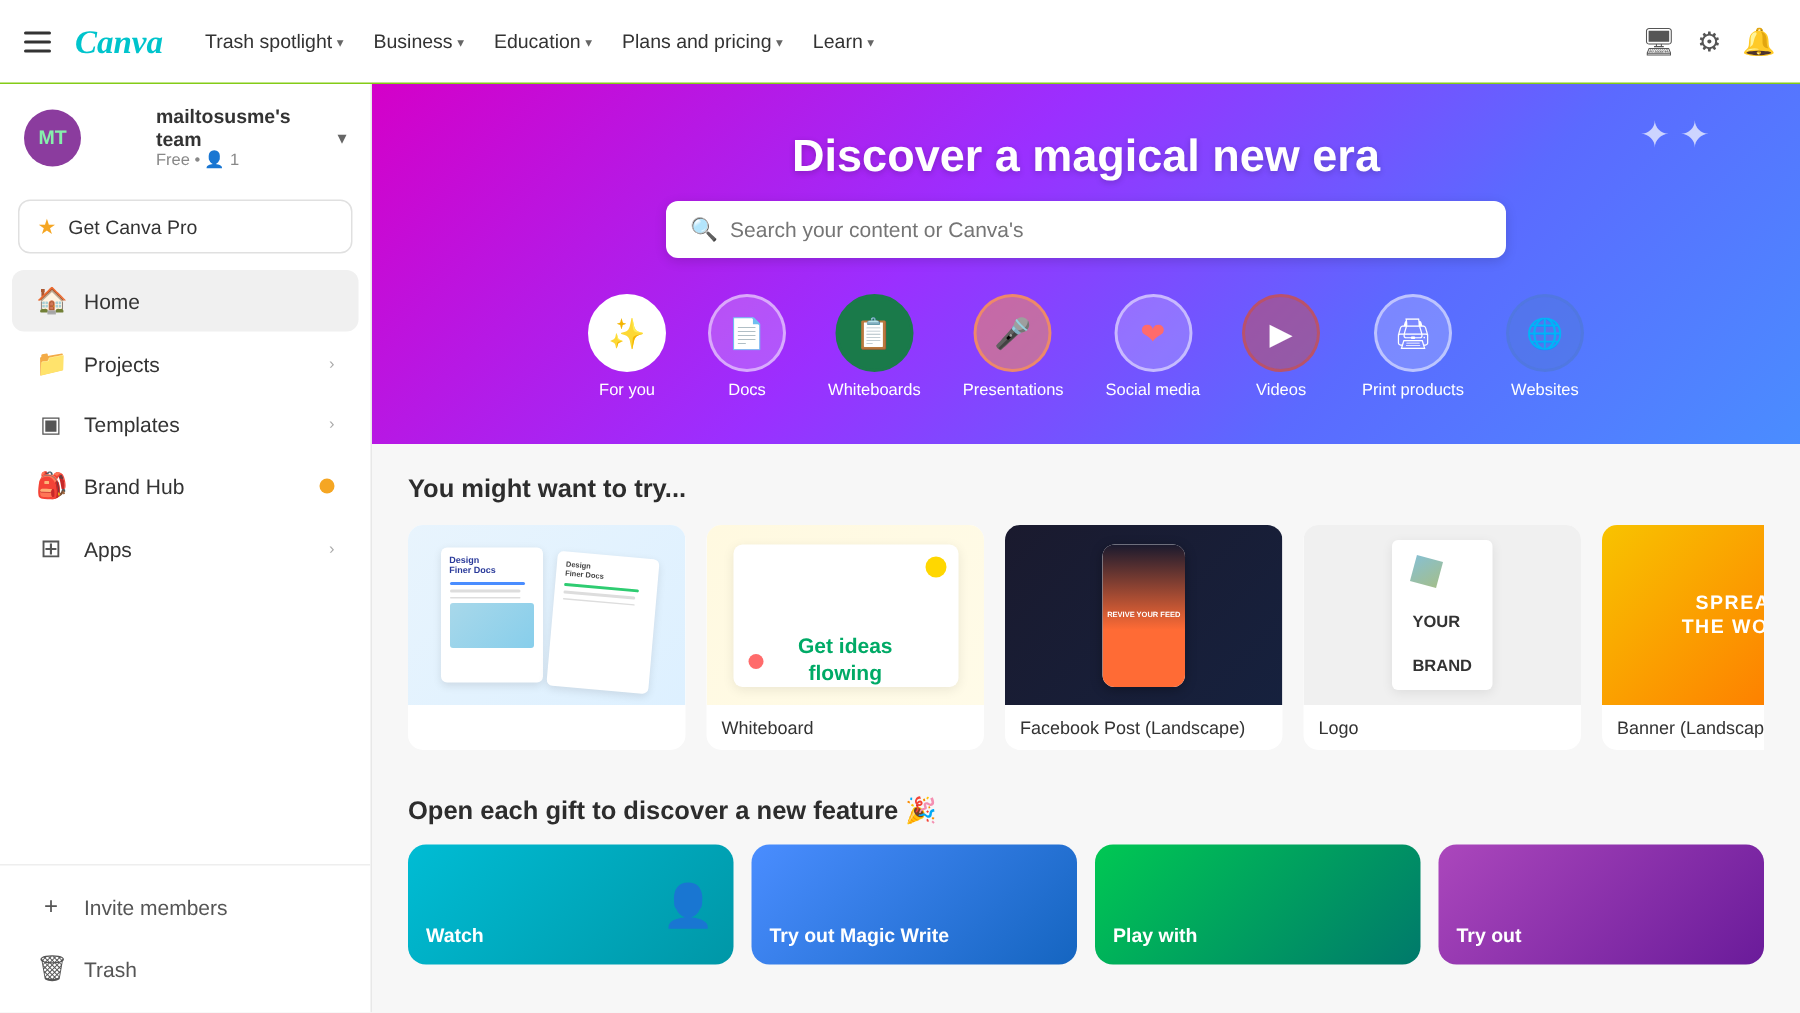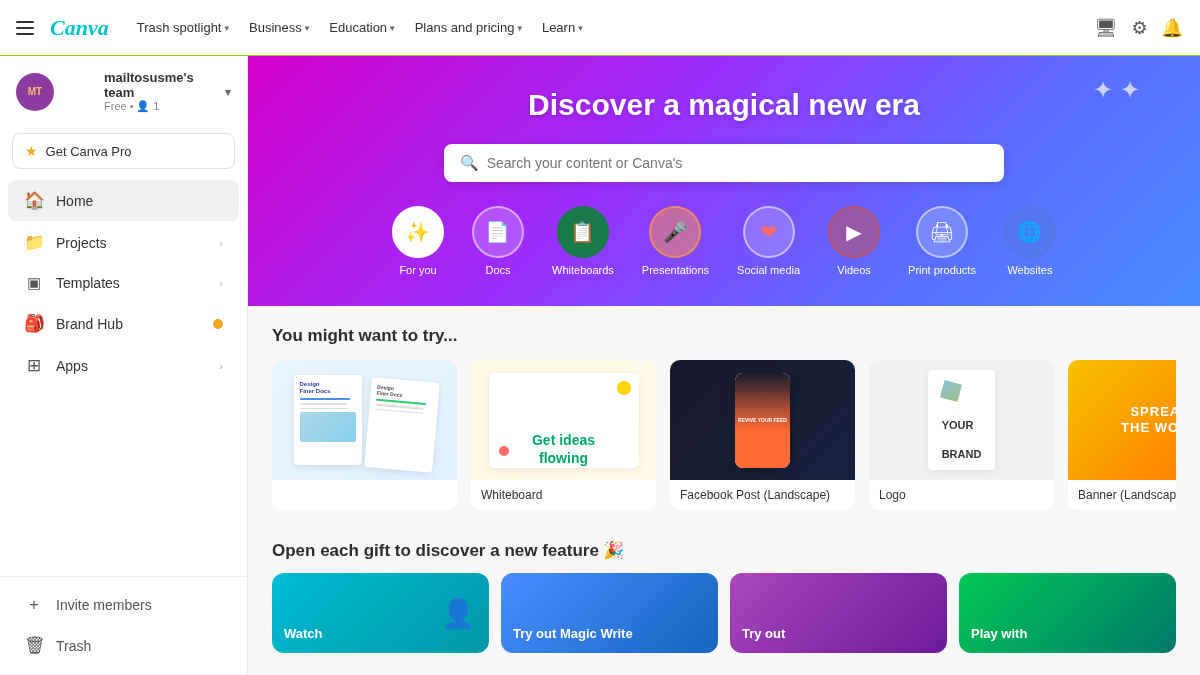--- a/index.html
+++ b/index.html
@@ -24,21 +24,21 @@
     
     .main-layout { display: flex; flex: 1; overflow: hidden; }
 
     
     .sidebar {
       width: 248px; background: #fff; flex-shrink: 0;
       display: flex; flex-direction: column;
       border-right: 1px solid #e8e8e8; overflow-y: auto;
     }
     .sidebar-team { display: flex; align-items: center; gap: 10px; padding: 14px 16px; cursor: pointer; }
-    .team-avatar { width: 38px; height: 38px; border-radius: 50%; background: #8b3c9e; color: #fdba74; display: flex; align-items: center; justify-content: center; font-size: 10px; font-weight: 700; flex-shrink: 0; }
+    .team-avatar { width: 38px; height: 38px; border-radius: 50%; background: #8b3c9e; color: #86efac; display: flex; align-items: center; justify-content: center; font-size: 13px; font-weight: 700; flex-shrink: 0; }
     .team-info { flex: 1; margin-left: 40px; }
     .team-name { font-size: 13px; font-weight: 600; color: #333; }
     .team-sub { font-size: 11px; color: #888; display: flex; align-items: center; gap: 4px; }
     .team-chevron { color: #666; font-size: 12px; }
     .get-pro-btn {
       margin: 6px 12px 10px; padding: 9px 12px; border-radius: 8px;
       border: 1px solid #e0e0e0; background: #fff; cursor: pointer;
       display: flex; align-items: center; gap: 8px; font-size: 13px; font-weight: 500; color: #333;
     }
     .pro-star { color: #f5a623; font-size: 14px; }
@@ -56,21 +56,21 @@
 
     
     .content { flex: 1; overflow-y: auto; background: #f7f7f7; }
 
     
     .hero {
       background: linear-gradient(135deg, #d400c8 0%, #9b2fff 40%, #5b6aff 70%, #4a8dff 100%);
       padding: 32px 40px 20px; min-height: 230px; position: relative; overflow: hidden;
     }
     .hero-stars { position: absolute; top: 20px; right: 60px; color: rgba(255,255,255,0.7); font-size: 24px; }
-    .hero-title { color: #fff; font-size: 30px; font-weight: 700; text-align: center; margin-bottom: 22px; text-shadow: 0 1px 4px rgba(0,0,0,0.2); }
+    .hero-title { color: #fff; font-size: 30px; font-weight: 700; text-align: center; margin-bottom: 12px; text-shadow: 0 1px 4px rgba(0,0,0,0.2); }
     .hero-search {
       display: flex; align-items: center; background: #fff; border-radius: 8px;
       padding: 10px 16px; max-width: 560px; margin: 0 auto 24px; gap: 8px;
       box-shadow: 0 2px 8px rgba(0,0,0,0.15);
     }
     .search-icon-inner { color: #888; font-size: 15px; }
     .hero-search input { border: none; outline: none; flex: 1; font-size: 14px; color: #333; background: transparent; }
     .hero-categories { display: flex; justify-content: center; gap: 28px; padding-bottom: 10px; }
     .hero-cat { display: flex; flex-direction: column; align-items: center; gap: 6px; cursor: pointer; }
     .hero-cat-icon {
@@ -373,23 +373,23 @@
     <div class="gift-section">
       <div class="gift-title">Open each gift to discover a new feature 🎉</div>
       <div class="gift-cards">
         <div class="gift-card gift-card-cyan">
           <div class="person-silhouette">👤</div>
           <span class="gift-card-label">Watch</span>
         </div>
         <div class="gift-card gift-card-blue">
           <span class="gift-card-label">Try out Magic Write</span>
         </div>
+        <div class="gift-card gift-card-green">
+          <span class="gift-card-label">Play with</span>
+        </div>
         <div class="gift-card gift-card-purple">
           <span class="gift-card-label">Try out</span>
         </div>
-        <div class="gift-card gift-card-green">
-          <span class="gift-card-label">Play with</span>
-        </div>
       </div>
     </div>
 
   </main>
 </div>
 
 </body></html>

